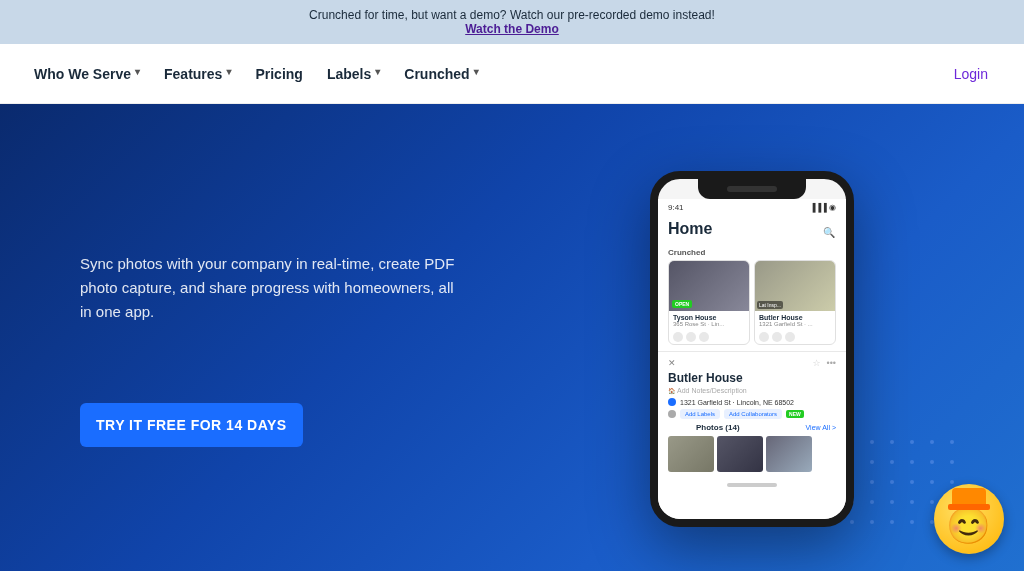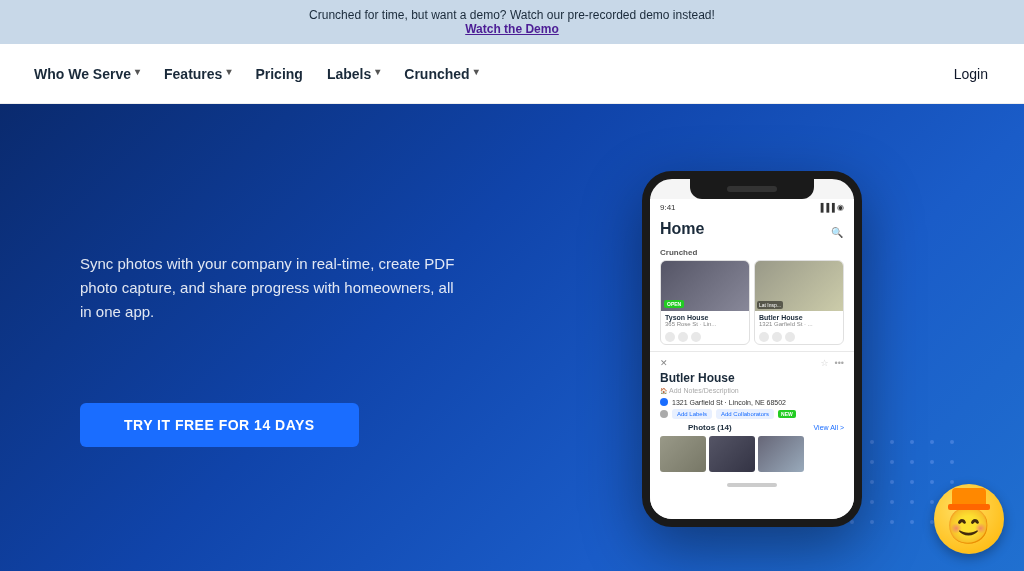--- a/index.html
+++ b/index.html
@@ -75,21 +75,21 @@
       font-size: 10px;
       color: #555;
     }
     .nav-actions {
       display: flex;
       align-items: center;
       gap: 12px;
     }
     .btn-login {
       font-size: 14px;
-      color: #0f172a;
+      color: #6d28d9;
       cursor: pointer;
       padding: 8px 12px;
       border-radius: 4px;
       background: none;
       border: none;
       font-weight: 500;
     }
     .btn-free-trial {
       background: #1a6dff;
       color: #fff;
@@ -127,41 +127,41 @@
       font-size: 15px;
       line-height: 1.6;
       color: rgba(255,255,255,0.88);
       margin-bottom: 32px;
       max-width: 380px;
     }
     .btn-try {
       background: #1a6dff;
       color: #fff;
       border: none;
-      padding: 14px 44px;
+      padding: 14px 16px;
       border-radius: 6px;
       font-size: 14px;
       font-weight: 700;
       letter-spacing: 0.5px;
       cursor: pointer;
       text-transform: uppercase;
       margin-top: 47px;
     }
 
     
     .hero-phone-area {
       flex: 1;
       display: flex;
       justify-content: center;
       align-items: flex-end;
       position: relative;
       z-index: 2;
     }
     .phone-mockup {
-      width: 220px;
+      width: 204px;
       background: #f5f5f5;
       border-radius: 30px;
       border: 8px solid #1a1a1a;
       box-shadow: 0 20px 60px rgba(0,0,0,0.4);
       overflow: hidden;
       position: relative;
     }
     .phone-notch {
       background: #1a1a1a;
       height: 20px;

